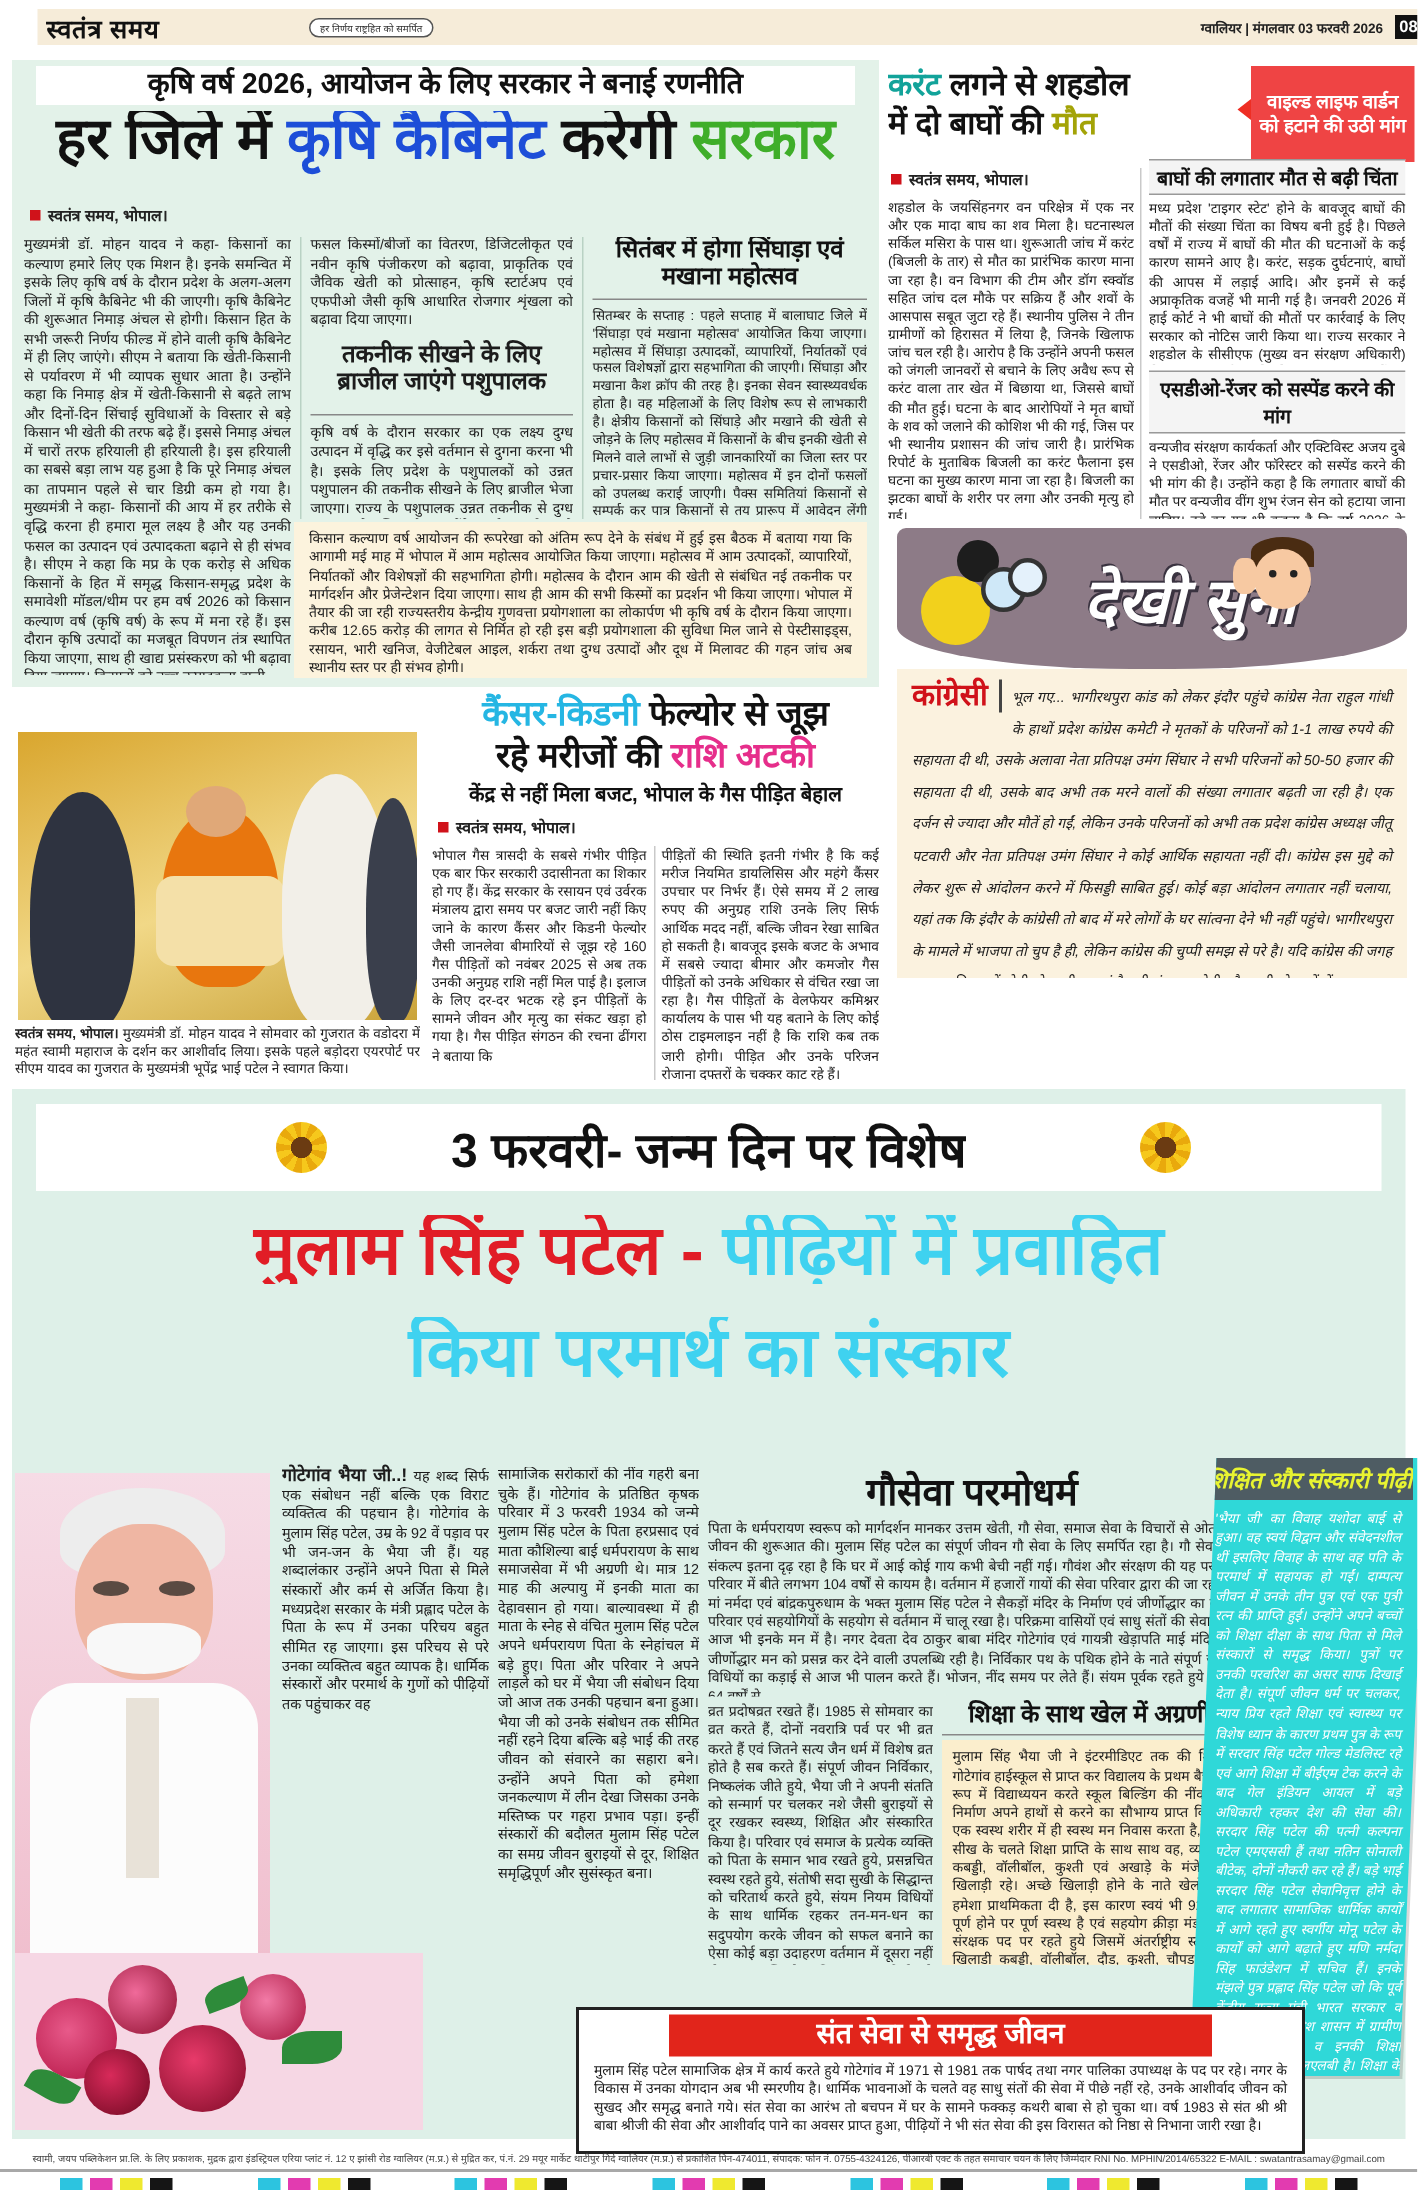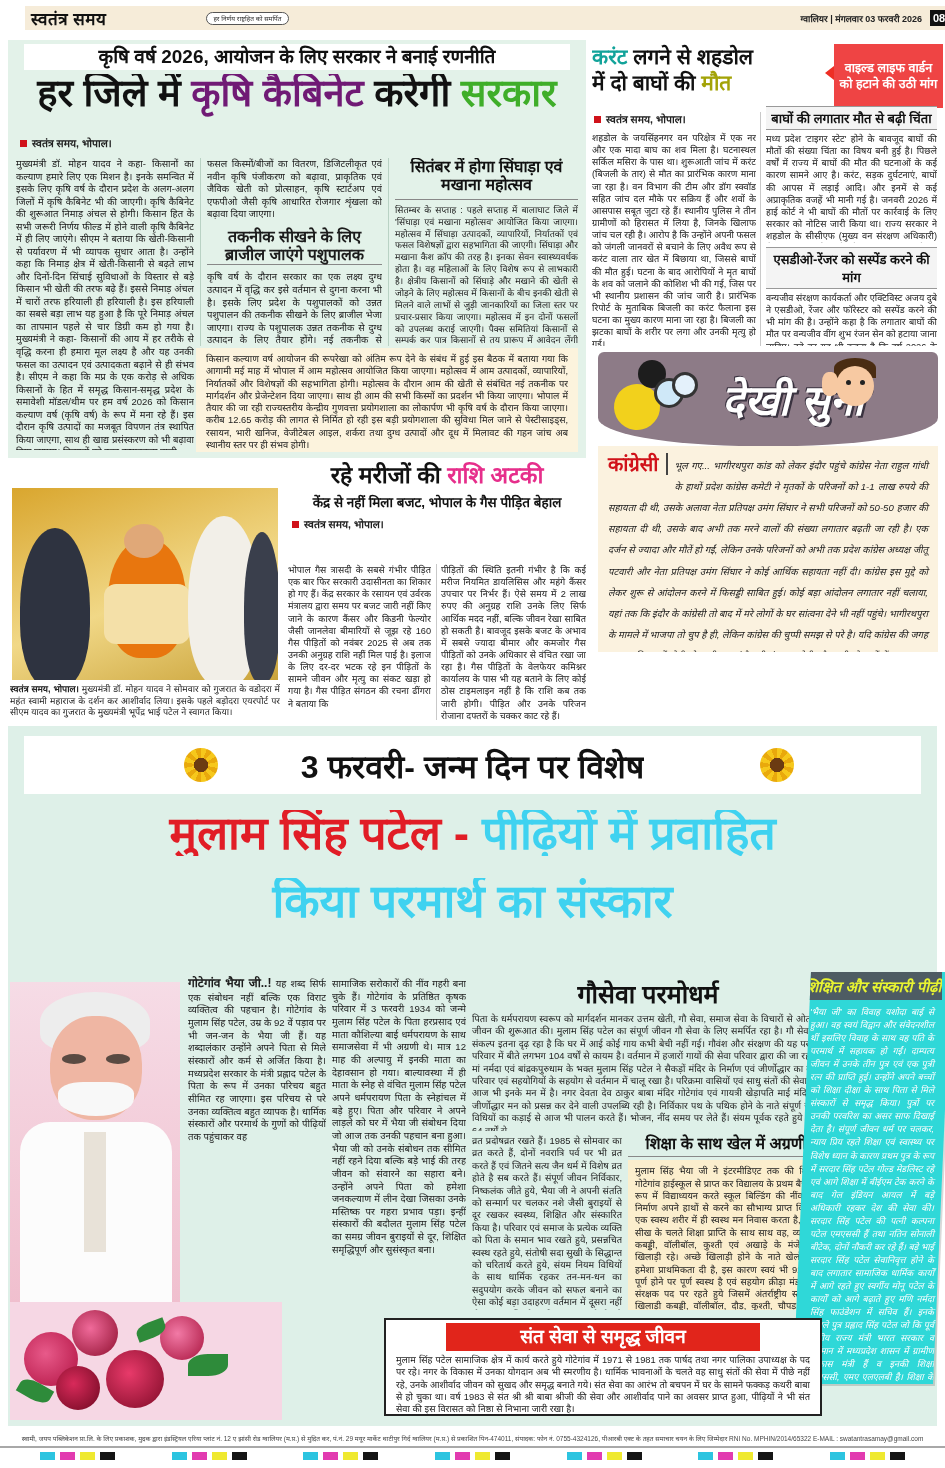--- a/index.html
+++ b/index.html
@@ -15,21 +15,21 @@
   .mast{background:#f6ecd9;display:flex;align-items:center;}
   .brand{font-weight:bold;font-size:17px;letter-spacing:0.5px;}
   .slogan{font-size:6.5px;border:1px solid #555;border-radius:8px;padding:1px 6px;color:#333;background:#fff;}
   .dateline{font-size:9px;font-weight:bold;color:#222;}
   .pagebadge{background:#111;color:#fff;font-weight:bold;font-size:11px;width:18px;height:16px;
              display:flex;align-items:center;justify-content:center;}
   
   .agri{background:#e3f2e9;}
   .kicker{background:#ffffff;font-weight:bold;font-size:19px;line-height:26px;}
   .agri-h{font-weight:bold;font-size:38px;line-height:1.0;}
-  .org{color:#701a75;} .grn{color:#3fae29;}
+  .org{color:#1d4ed8;} .grn{color:#3fae29;}
   .byline{font-size:10.5px;font-weight:bold;color:#222;}
   .colhead{font-weight:bold;text-align:center;border-bottom:1px solid #777;padding-bottom:2px;margin:5px 0 4px;}
   .hairL{border-left:1px solid #b9d2c4;}
   .mango{background:#fcf3dd;}
   .mango-t{font-size:24px;font-weight:bold;line-height:1.1;}
   
   .teal{color:#12a39a;} .olive{color:#a3a307;}
   .tiger-h{font-weight:bold;font-size:21px;line-height:1.25;}
   .redbox{background:#ef4444;color:#fff;font-weight:bold;font-size:12.5px;line-height:1.3;
           display:flex;align-items:center;justify-content:center;text-align:center;padding:3px;}
@@ -100,21 +100,21 @@
     <div class="abs agri-h ctr nw" style="left:0;top:34px;width:578px;height:52px;">
       <span>हर जिले में </span><span class="org">कृषि कैबिनेट</span><span> करेगी </span><span class="grn">सरकार</span>
     </div>
     <div class="abs byline" style="left:12px;top:96px;"><span class="redsq"></span><span>स्वतंत्र समय, भोपाल।</span></div>
     <div class="abs jt" style="left:8px;top:118px;width:178px;height:292px;font-size:9.5px;">
       <span>मुख्यमंत्री डॉ. मोहन यादव ने कहा- किसानों का कल्याण हमारे लिए एक मिशन है। इनके समन्वित में इसके लिए कृषि वर्ष के दौरान प्रदेश के अलग-अलग जिलों में कृषि कैबिनेट भी की जाएगी। कृषि कैबिनेट की शुरूआत निमाड़ अंचल से होगी। किसान हित के सभी जरूरी निर्णय फील्ड में होने वाली कृषि कैबिनेट में ही लिए जाएंगे। सीएम ने बताया कि खेती-किसानी से पर्यावरण में भी व्यापक सुधार आता है। उन्होंने कहा कि निमाड़ क्षेत्र में खेती-किसानी से बढ़ते लाभ और दिनों-दिन सिंचाई सुविधाओं के विस्तार से बड़े किसान भी खेती की तरफ बढ़े हैं। इससे निमाड़ अंचल में चारों तरफ हरियाली ही हरियाली है। इस हरियाली का सबसे बड़ा लाभ यह हुआ है कि पूरे निमाड़ अंचल का तापमान पहले से चार डिग्री कम हो गया है।</span>
       <span>मुख्यमंत्री ने कहा- किसानों की आय में हर तरीके से वृद्धि करना ही हमारा मूल लक्ष्य है और यह उनकी फसल का उत्पादन एवं उत्पादकता बढ़ाने से ही संभव है। सीएम ने कहा कि मप्र के एक करोड़ से अधिक किसानों के हित में समृद्ध किसान-समृद्ध प्रदेश के समावेशी मॉडल/थीम पर हम वर्ष 2026 को किसान कल्याण वर्ष (कृषि वर्ष) के रूप में मना रहे हैं। इस दौरान कृषि उत्पादों का मजबूत विपणन तंत्र स्थापित किया जाएगा, साथ ही खाद्य प्रसंस्करण को भी बढ़ावा दिया जाएगा। किसानों को उच्च उत्पादकता वाली</span>
     </div>
     <div class="abs jt hairL" style="left:192px;top:118px;width:182px;height:188px;font-size:9.5px;padding-left:6px;box-sizing:border-box;">
       <span>फसल किस्मों/बीजों का वितरण, डिजिटलीकृत एवं नवीन कृषि पंजीकरण को बढ़ावा, प्राकृतिक एवं जैविक खेती को प्रोत्साहन, कृषि स्टार्टअप एवं एफपीओ जैसी कृषि आधारित रोजगार शृंखला को बढ़ावा दिया जाएगा।</span>
-      <div class="ctr bold" style="font-size:16px;line-height:1.15;margin:7px 0 6px;border-bottom:1px solid #888;padding-bottom:0;">तकनीक सीखने के लिए ब्राजील जाएंगे पशुपालक</div>
+      <div class="ctr bold" style="font-size:16px;line-height:1.15;margin:7px 0 6px;border-bottom:1px solid #888;padding-bottom:12px;">तकनीक सीखने के लिए ब्राजील जाएंगे पशुपालक</div>
       <span>कृषि वर्ष के दौरान सरकार का एक लक्ष्य दुग्ध उत्पादन में वृद्धि कर इसे वर्तमान से दुगना करना भी है। इसके लिए प्रदेश के पशुपालकों को उन्नत पशुपालन की तकनीक सीखने के लिए ब्राजील भेजा जाएगा। राज्य के पशुपालक उन्नत तकनीक से दुग्ध उत्पादन के लिए तैयार होंगे। नई तकनीक से पशुपालकों के दुग्ध उत्पादन और आय दोनों में वृद्धि होगी। वर्ष के दौरान राजस्व विभाग द्वारा ऐसे किसान, जो किसी वजह से अब तक केसीसी धारक नहीं हैं,</span>
     </div>
     <div class="abs hairL" style="left:380px;top:118px;width:190px;height:188px;padding-left:6px;box-sizing:border-box;overflow:hidden;">
       <div class="ctr bold" style="font-size:16px;line-height:1.15;margin:0 0 5px;border-bottom:1px solid #888;padding-bottom:4px;">सितंबर में होगा सिंघाड़ा एवं मखाना महोत्सव</div>
       <div class="jt" style="font-size:9px;">सितम्बर के सप्ताह : पहले सप्ताह में बालाघाट जिले में 'सिंघाड़ा एवं मखाना महोत्सव' आयोजित किया जाएगा। महोत्सव में सिंघाड़ा उत्पादकों, व्यापारियों, निर्यातकों एवं फसल विशेषज्ञों द्वारा सहभागिता की जाएगी। सिंघाड़ा और मखाना कैश क्रॉप की तरह है। इनका सेवन स्वास्थ्यवर्धक होता है। वह महिलाओं के लिए विशेष रूप से लाभकारी है। क्षेत्रीय किसानों को सिंघाड़े और मखाने की खेती से जोड़ने के लिए महोत्सव में किसानों के बीच इनकी खेती से मिलने वाले लाभों से जुड़ी जानकारियों का जिला स्तर पर प्रचार-प्रसार किया जाएगा। महोत्सव में इन दोनों फसलों को उपलब्ध कराई जाएगी। पैक्स समितियां किसानों से सम्पर्क कर पात्र किसानों से तय प्रारूप में आवेदन लेंगी और बैंक स्तर पर केसीसी मंजूर कराने की कार्यवाही भी करेंगी।</div>
     </div>
     <div class="abs mango" style="left:188px;top:308px;width:382px;height:104px;padding:3px 10px;box-sizing:border-box;overflow:hidden;">
       <div class="jt" style="font-size:9.3px;margin-top:2px;">किसान कल्याण वर्ष आयोजन की रूपरेखा को अंतिम रूप देने के संबंध में हुई इस बैठक में बताया गया कि आगामी मई माह में भोपाल में आम महोत्सव आयोजित किया जाएगा। महोत्सव में आम उत्पादकों, व्यापारियों, निर्यातकों और विशेषज्ञों की सहभागिता होगी। महोत्सव के दौरान आम की खेती से संबंधित नई तकनीक पर मार्गदर्शन और प्रेजेन्टेशन दिया जाएगा। साथ ही आम की सभी किस्मों का प्रदर्शन भी किया जाएगा। भोपाल में तैयार की जा रही राज्यस्तरीय केन्द्रीय गुणवत्ता प्रयोगशाला का लोकार्पण भी कृषि वर्ष के दौरान किया जाएगा। करीब 12.65 करोड़ की लागत से निर्मित हो रही इस बड़ी प्रयोगशाला की सुविधा मिल जाने से पेस्टीसाइड्स, रसायन, भारी खनिज, वेजीटेबल आइल, शर्करा तथा दुग्ध उत्पादों और दूध में मिलावट की गहन जांच अब स्थानीय स्तर पर ही संभव होगी।</div>
     </div>
   </div>
@@ -167,20 +167,21 @@
       <div class="blob" style="left:176px;top:28px;width:72px;height:170px;background:#f2efe8;"></div>
       <div class="blob" style="left:232px;top:44px;width:36px;height:150px;background:#3a3f4c;"></div>
       <div class="blob" style="left:112px;top:36px;width:40px;height:34px;background:#e0a878;border-radius:50%;"></div>
     </div>
     <div class="abs cap" style="left:2px;top:222px;width:270px;height:40px;overflow:hidden;">
       <span class="bold">स्वतंत्र समय, भोपाल।</span> <span>मुख्यमंत्री डॉ. मोहन यादव ने सोमवार को गुजरात के वडोदरा में महंत स्वामी महाराज के दर्शन कर आशीर्वाद लिया। इसके पहले बड़ोदरा एयरपोर्ट पर सीएम यादव का गुजरात के मुख्यमंत्री भूपेंद्र भाई पटेल ने स्वागत किया।</span>
     </div>
   </div>
 
   <div class="abs" style="left:288px;top:462px;width:298px;height:260px;">
+    <div class="can-h ctr nw"><span class="cyn">कैंसर-किडनी</span><span> फेल्योर से जूझ</span></div>
     <div class="can-h ctr nw"><span>रहे मरीजों की </span><span class="mag">राशि अटकी</span></div>
     <div class="can-deck ctr nw" style="margin-top:3px;">केंद्र से नहीं मिला बजट, भोपाल के गैस पीड़ित बेहाल</div>
     <div class="byline" style="margin:6px 0 4px 4px;"><span class="redsq"></span><span>स्वतंत्र समय, भोपाल।</span></div>
     <div class="abs jt" style="left:0;top:102px;width:143px;height:156px;font-size:9.2px;">भोपाल गैस त्रासदी के सबसे गंभीर पीड़ित एक बार फिर सरकारी उदासीनता का शिकार हो गए हैं। केंद्र सरकार के रसायन एवं उर्वरक मंत्रालय द्वारा समय पर बजट जारी नहीं किए जाने के कारण कैंसर और किडनी फेल्योर जैसी जानलेवा बीमारियों से जूझ रहे 160 गैस पीड़ितों को नवंबर 2025 से अब तक उनकी अनुग्रह राशि नहीं मिल पाई है। इलाज के लिए दर-दर भटक रहे इन पीड़ितों के सामने जीवन और मृत्यु का संकट खड़ा हो गया है। गैस पीड़ित संगठन की रचना ढींगरा ने बताया कि</div>
     <div class="abs vrule" style="left:148px;top:102px;height:156px;"></div>
     <div class="abs jt" style="left:153px;top:102px;width:145px;height:156px;font-size:9.2px;">पीड़ितों की स्थिति इतनी गंभीर है कि कई मरीज नियमित डायलिसिस और महंगे कैंसर उपचार पर निर्भर हैं। ऐसे समय में 2 लाख रुपए की अनुग्रह राशि उनके लिए सिर्फ आर्थिक मदद नहीं, बल्कि जीवन रेखा साबित हो सकती है। बावजूद इसके बजट के अभाव में सबसे ज्यादा बीमार और कमजोर गैस पीड़ितों को उनके अधिकार से वंचित रखा जा रहा है। गैस पीड़ितों के वेलफेयर कमिश्नर कार्यालय के पास भी यह बताने के लिए कोई ठोस टाइमलाइन नहीं है कि राशि कब तक जारी होगी। पीड़ित और उनके परिजन रोजाना दफ्तरों के चक्कर काट रहे हैं।</div>
   </div>
 
   <div class="abs bday" style="left:8px;top:726px;width:929px;height:700px;">
     <div class="abs banner" style="left:16px;top:10px;width:897px;height:58px;">
@@ -235,21 +236,21 @@
       <div class="rose" style="left:14px;top:30px;width:54px;height:54px;background:radial-gradient(circle at 40% 40%,#e85a8a,#b01040);"></div>
       <div class="rose" style="left:62px;top:8px;width:46px;height:46px;background:radial-gradient(circle at 40% 40%,#f06a9a,#8e0e2e);"></div>
       <div class="rose" style="left:96px;top:48px;width:58px;height:58px;background:radial-gradient(circle at 40% 40%,#e83a6a,#7e0a26);"></div>
       <div class="rose" style="left:150px;top:14px;width:44px;height:44px;background:radial-gradient(circle at 40% 40%,#f27aa6,#a8123c);"></div>
       <div class="rose" style="left:46px;top:64px;width:44px;height:44px;background:radial-gradient(circle at 40% 40%,#d82a5a,#6e0820);"></div>
       <div class="leaf" style="left:178px;top:52px;width:40px;height:22px;"></div>
       <div class="leaf" style="left:8px;top:80px;width:34px;height:18px;transform:rotate(30deg);"></div>
       <div class="leaf" style="left:126px;top:20px;width:30px;height:16px;transform:rotate(-20deg);"></div>
     </div>
 
-    <div class="abs sant" style="left:376px;top:592px;width:438px;height:98px;box-sizing:border-box;">
+    <div class="abs sant" style="left:376px;top:612px;width:486px;height:98px;box-sizing:border-box;">
       <div class="sant-banner nw" style="margin:3px 60px 0;">संत सेवा से समृद्ध जीवन</div>
       <div class="jt" style="font-size:9.3px;padding:3px 10px;height:58px;">मुलाम सिंह पटेल सामाजिक क्षेत्र में कार्य करते हुये गोटेगांव में 1971 से 1981 तक पार्षद तथा नगर पालिका उपाध्यक्ष के पद पर रहे। नगर के विकास में उनका योगदान अब भी स्मरणीय है। धार्मिक भावनाओं के चलते वह साधु संतों की सेवा में पीछे नहीं रहे, उनके आशीर्वाद जीवन को सुखद और समृद्ध बनाते गये। संत सेवा का आरंभ तो बचपन में घर के सामने फक्कड़ कथरी बाबा से हो चुका था। वर्ष 1983 से संत श्री श्री बाबा श्रीजी की सेवा और आशीर्वाद पाने का अवसर प्राप्त हुआ, पीढ़ियों ने भी संत सेवा की इस विरासत को निष्ठा से निभाना जारी रखा है।</div>
     </div>
   </div>
 
   <div class="abs imprint ctr nw" style="left:8px;top:1434px;width:929px;">स्वामी, जयप पब्लिकेशन प्रा.लि. के लिए प्रकाशक, मुद्रक द्वारा इंडस्ट्रियल एरिया प्लांट नं. 12 ए झांसी रोड ग्वालियर (म.प्र.) से मुद्रित कर, पं.नं. 29 मयूर मार्केट थाटीपुर गिर्द ग्वालियर (म.प्र.) से प्रकाशित पिन-474011, संपादक: फोन नं. 0755-4324126, पीआरबी एक्ट के तहत समाचार चयन के लिए जिम्मेदार   RNI No. MPHIN/2014/65322   E-MAIL : swatantrasamay@gmail.com</div>
   <div class="abs" style="left:0;top:1446px;width:945px;height:2px;background:#a8a8a8;"></div>
   <div class="abs bars" style="left:40px;top:1452px;width:865px;">
     <div class="barg">
         <div class="sq c"></div>

